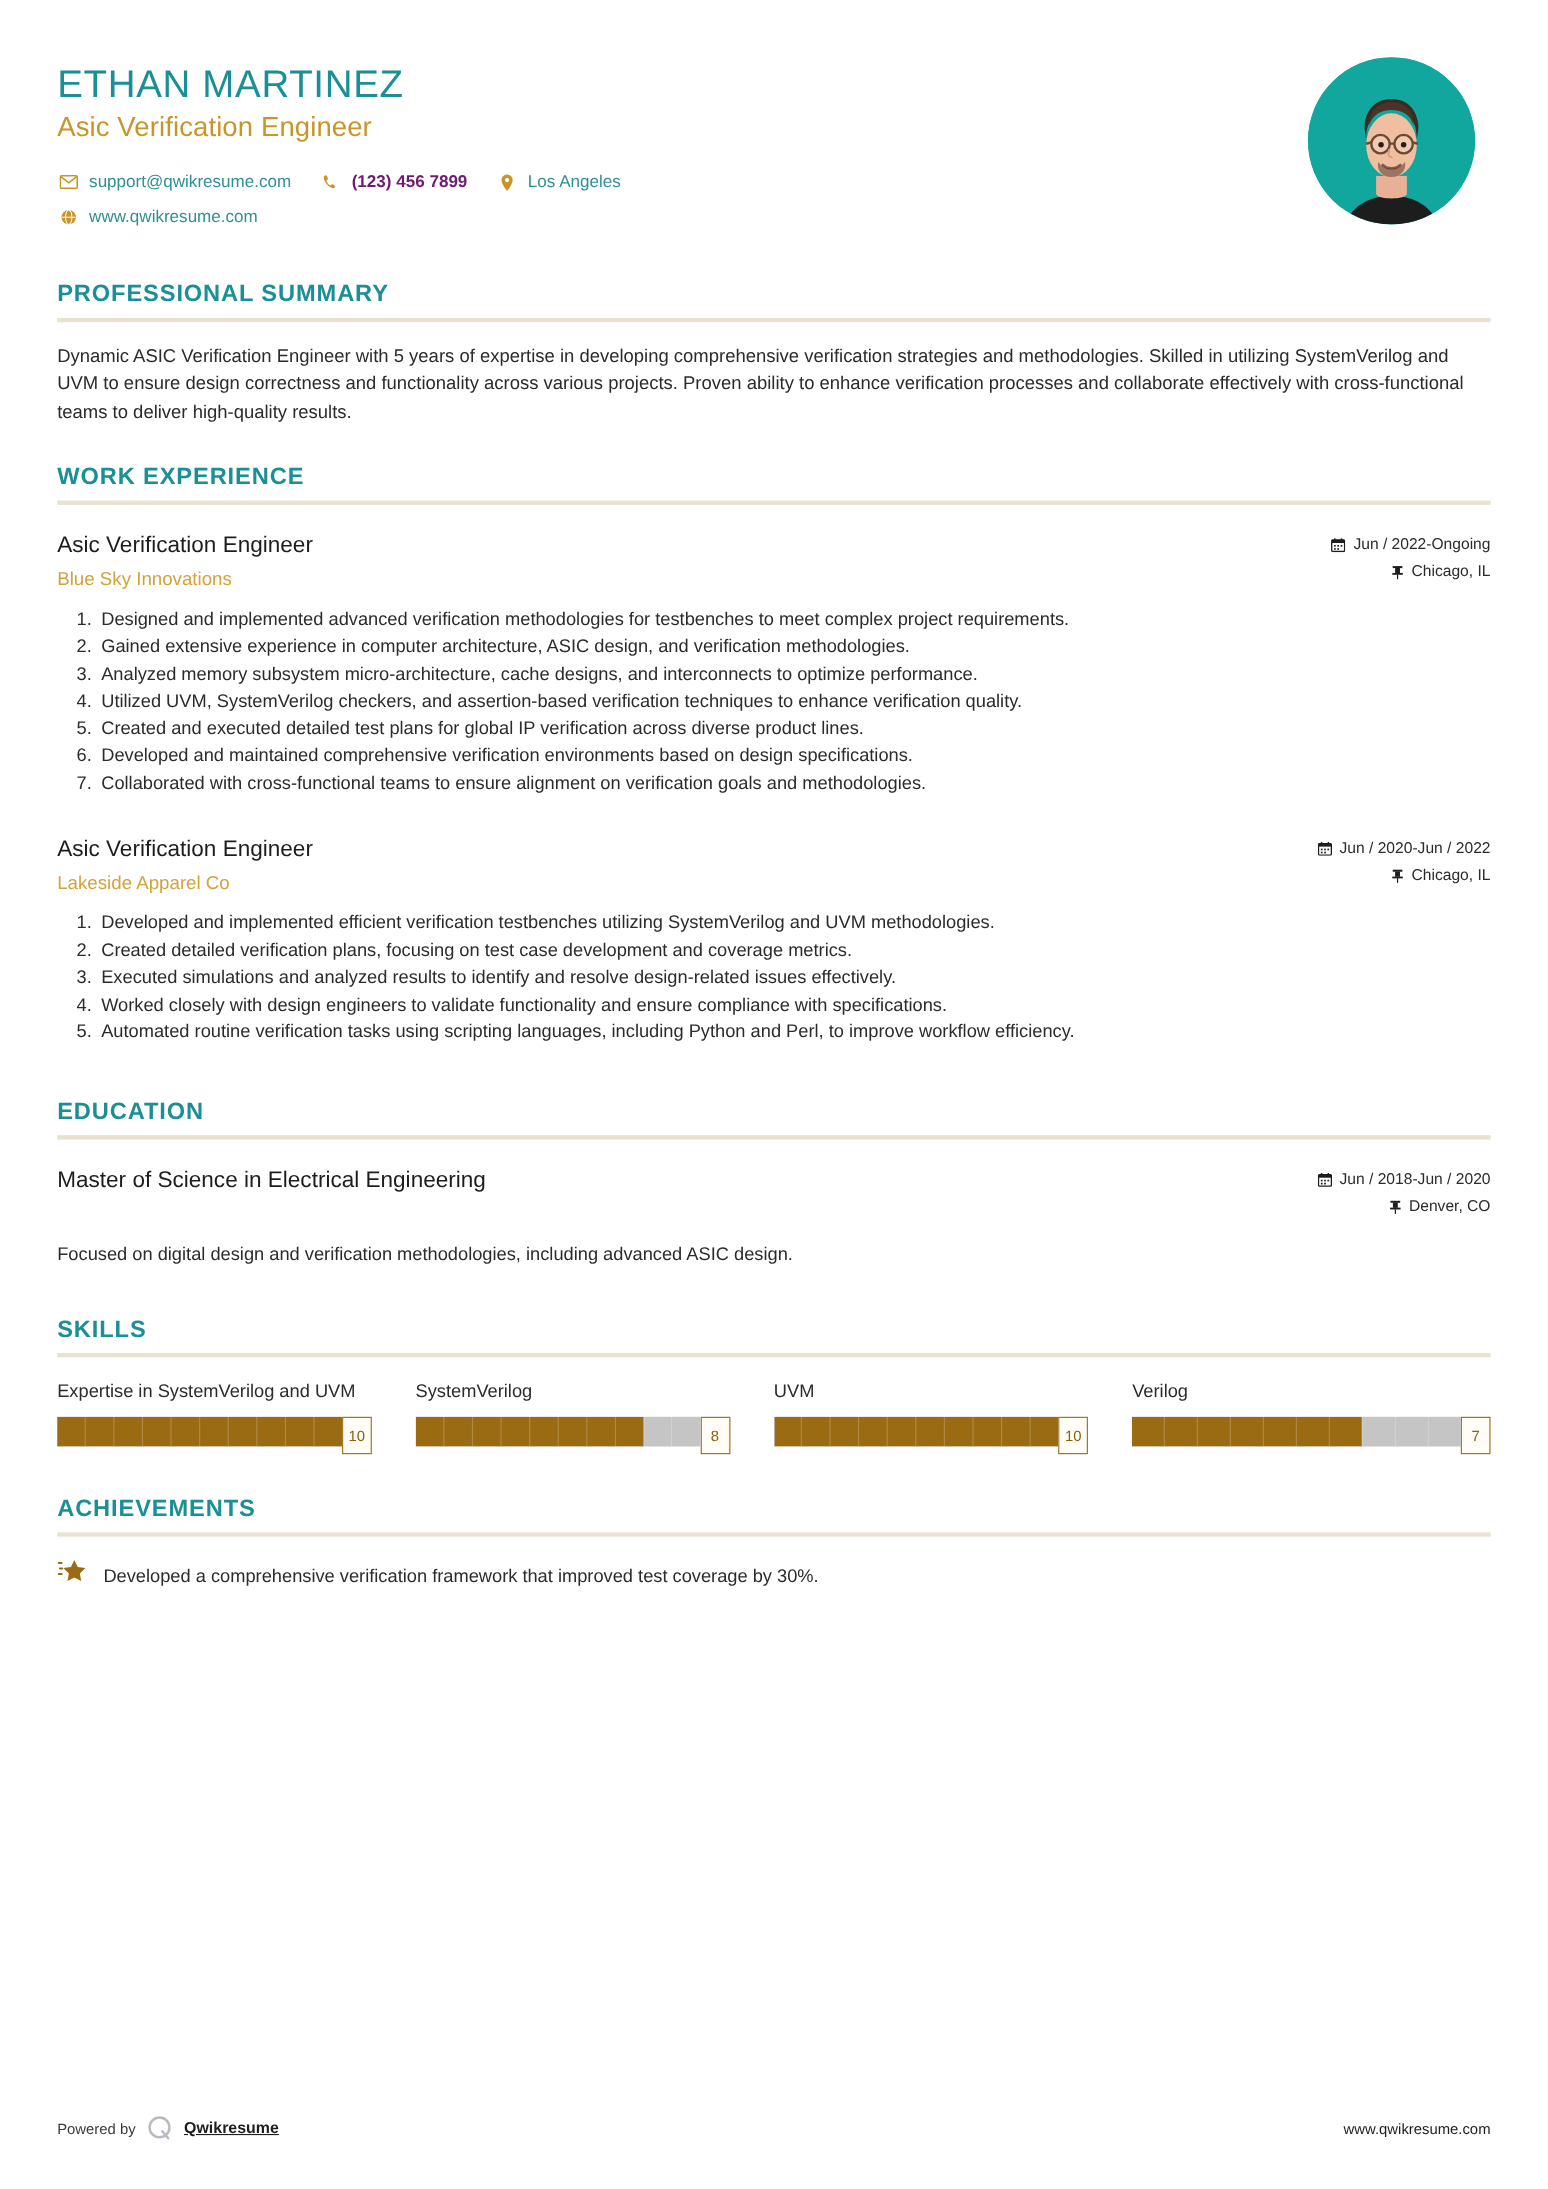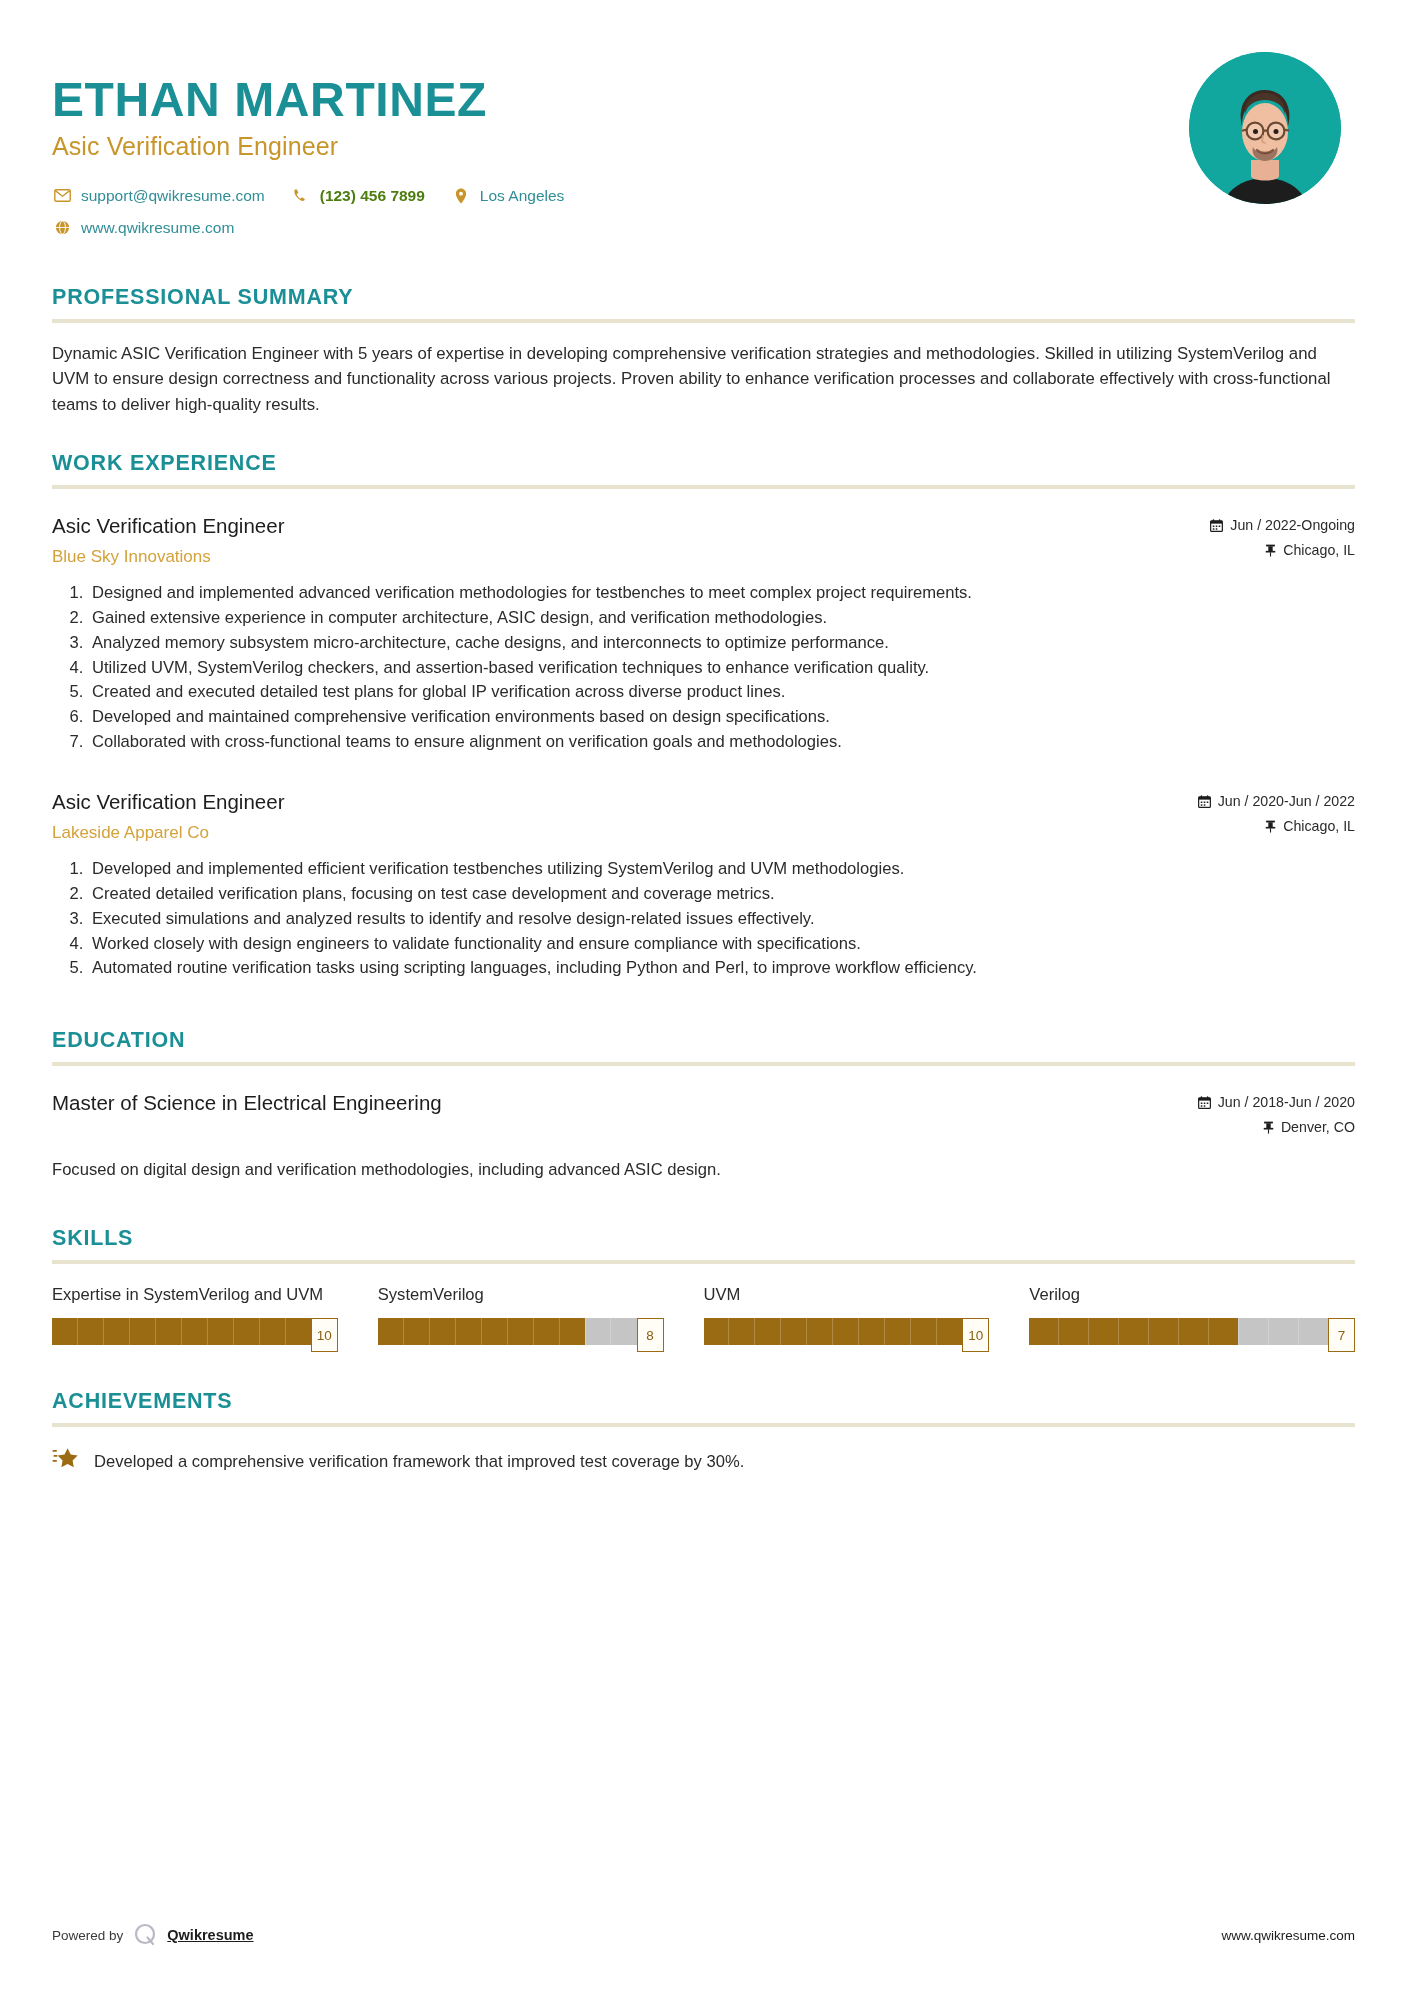--- a/index.html
+++ b/index.html
@@ -20,26 +20,25 @@
 
   
   .header {
     display: flex;
     align-items: flex-start;
     justify-content: space-between;
     padding-top: 48px;
   }
   .header-left { flex: 1; padding-top: 10px; }
   .name {
-    font-size: 48px;
-    font-weight: bold;
+    font-size: 35px;
+    font-weight: normal;
     letter-spacing: 0.6px;
     color: #1a8f96;
     line-height: 1.08;
-    margin-top: 16px;
   }
   .job-title {
     font-size: 25px;
     color: #c8952a;
     margin-top: 6px;
     letter-spacing: 0.1px;
   }
   .contact-rows { margin-top: 26px; }
   .contact-row {
     display: flex;
@@ -54,21 +53,21 @@
   }
   .contact-item .ci-icon {
     width: 20px;
     display: inline-flex;
     align-items: center;
     justify-content: center;
     margin-right: 9px;
     color: #c8952a;
   }
   .contact-item .ci-text { color: #2f8e96; }
-  .contact-item.phone .ci-text { color: #4d7c0f; font-weight: bold; }
+  .contact-item.phone .ci-text { color: #701a75; font-weight: bold; }
   .contact-item.web .ci-text { color: #2f8e96; }
 
   .avatar {
     width: 152px;
     height: 152px;
     border-radius: 50%;
     background: #11a79e;
     overflow: hidden;
     position: relative;
     flex: 0 0 auto;

